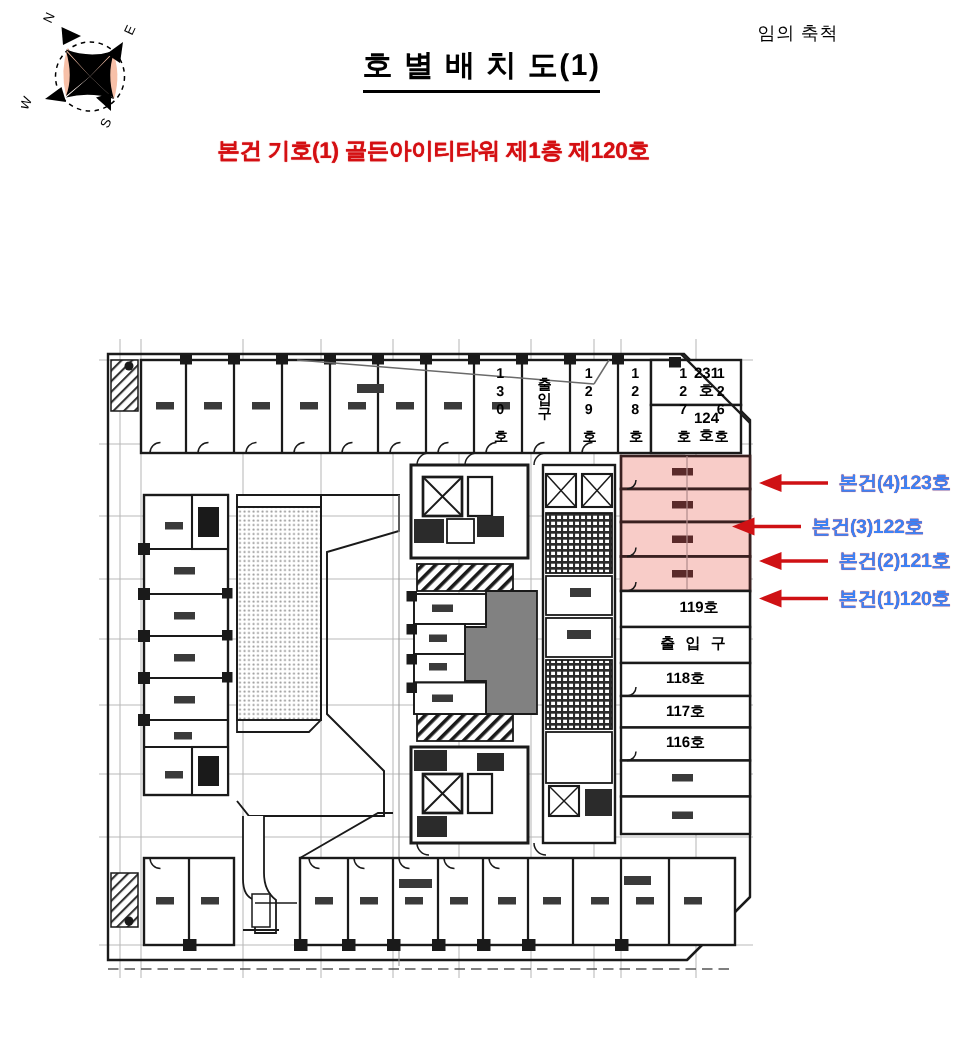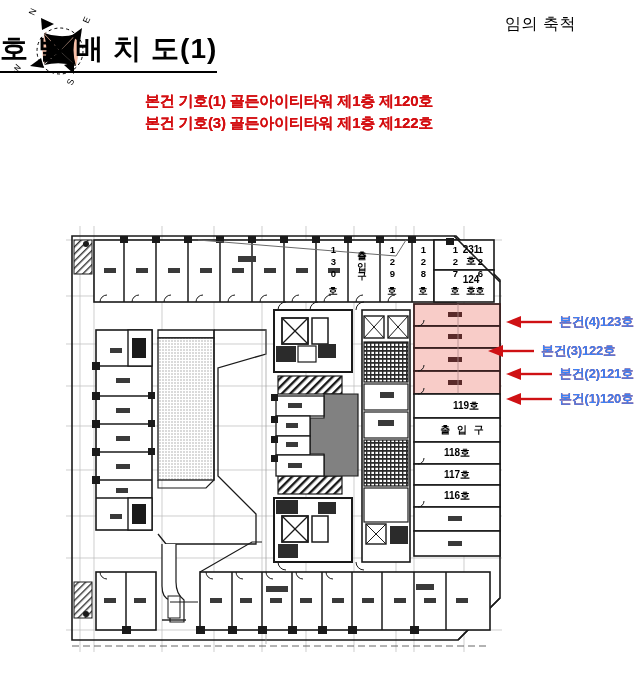--- a/index.html
+++ b/index.html
@@ -9,25 +9,25 @@
     font-family:"Liberation Sans","DejaVu Sans",sans-serif;
   }
 
   
   #compass{position:absolute;left:14px;top:6px;width:96px;height:88px;}
   #compass svg{display:block;}
 
   
   #scale-note{
     position:absolute;left:505px;top:14px;width:120px;
-    font-size:16px;color:#000;text-align:left;letter-spacing:.5px;
+    font-size:12px;color:#000;text-align:left;letter-spacing:.5px;
   }
   #doc-title{
-    position:absolute;left:0;top:30px;width:642px;
-    font-size:28px;font-weight:bold;color:#000;letter-spacing:1px;
+    position:absolute;left:0;top:30px;width:642px;text-align:center;
+    font-size:20px;font-weight:bold;color:#000;letter-spacing:1px;
   }
   #doc-title span.u{
     border-bottom:2px solid #000;padding-bottom:3px;display:inline-block;
   }
 
   
   #desc-list{
     position:absolute;left:0;top:90px;width:578px;text-align:center;
   }
   .desc-line{
@@ -92,21 +92,20 @@
 </div>
 
 <div id="scale-note">임의 축척</div>
 
 <div id="doc-title">
   <span class="u">호 별 배 치 도(1)</span>
 </div>
 
 <div id="desc-list">
   <div class="desc-line">본건 기호(1) 골든아이티타워 제1층 제120호</div>
-  <div class="desc-line">본건 기호(3) 골든아이티타워 제1층 제122호</div>
 </div>
 
 <div id="plan">
 
   <svg width="436" height="426" viewBox="0 0 436 426">
     <defs>
       <pattern id="dotfill" width="3" height="3" patternUnits="userSpaceOnUse">
         <rect width="3" height="3" fill="#ffffff"></rect>
         <circle cx="1" cy="1" r="0.7" fill="#9a9a9a"></circle>
       </pattern>

